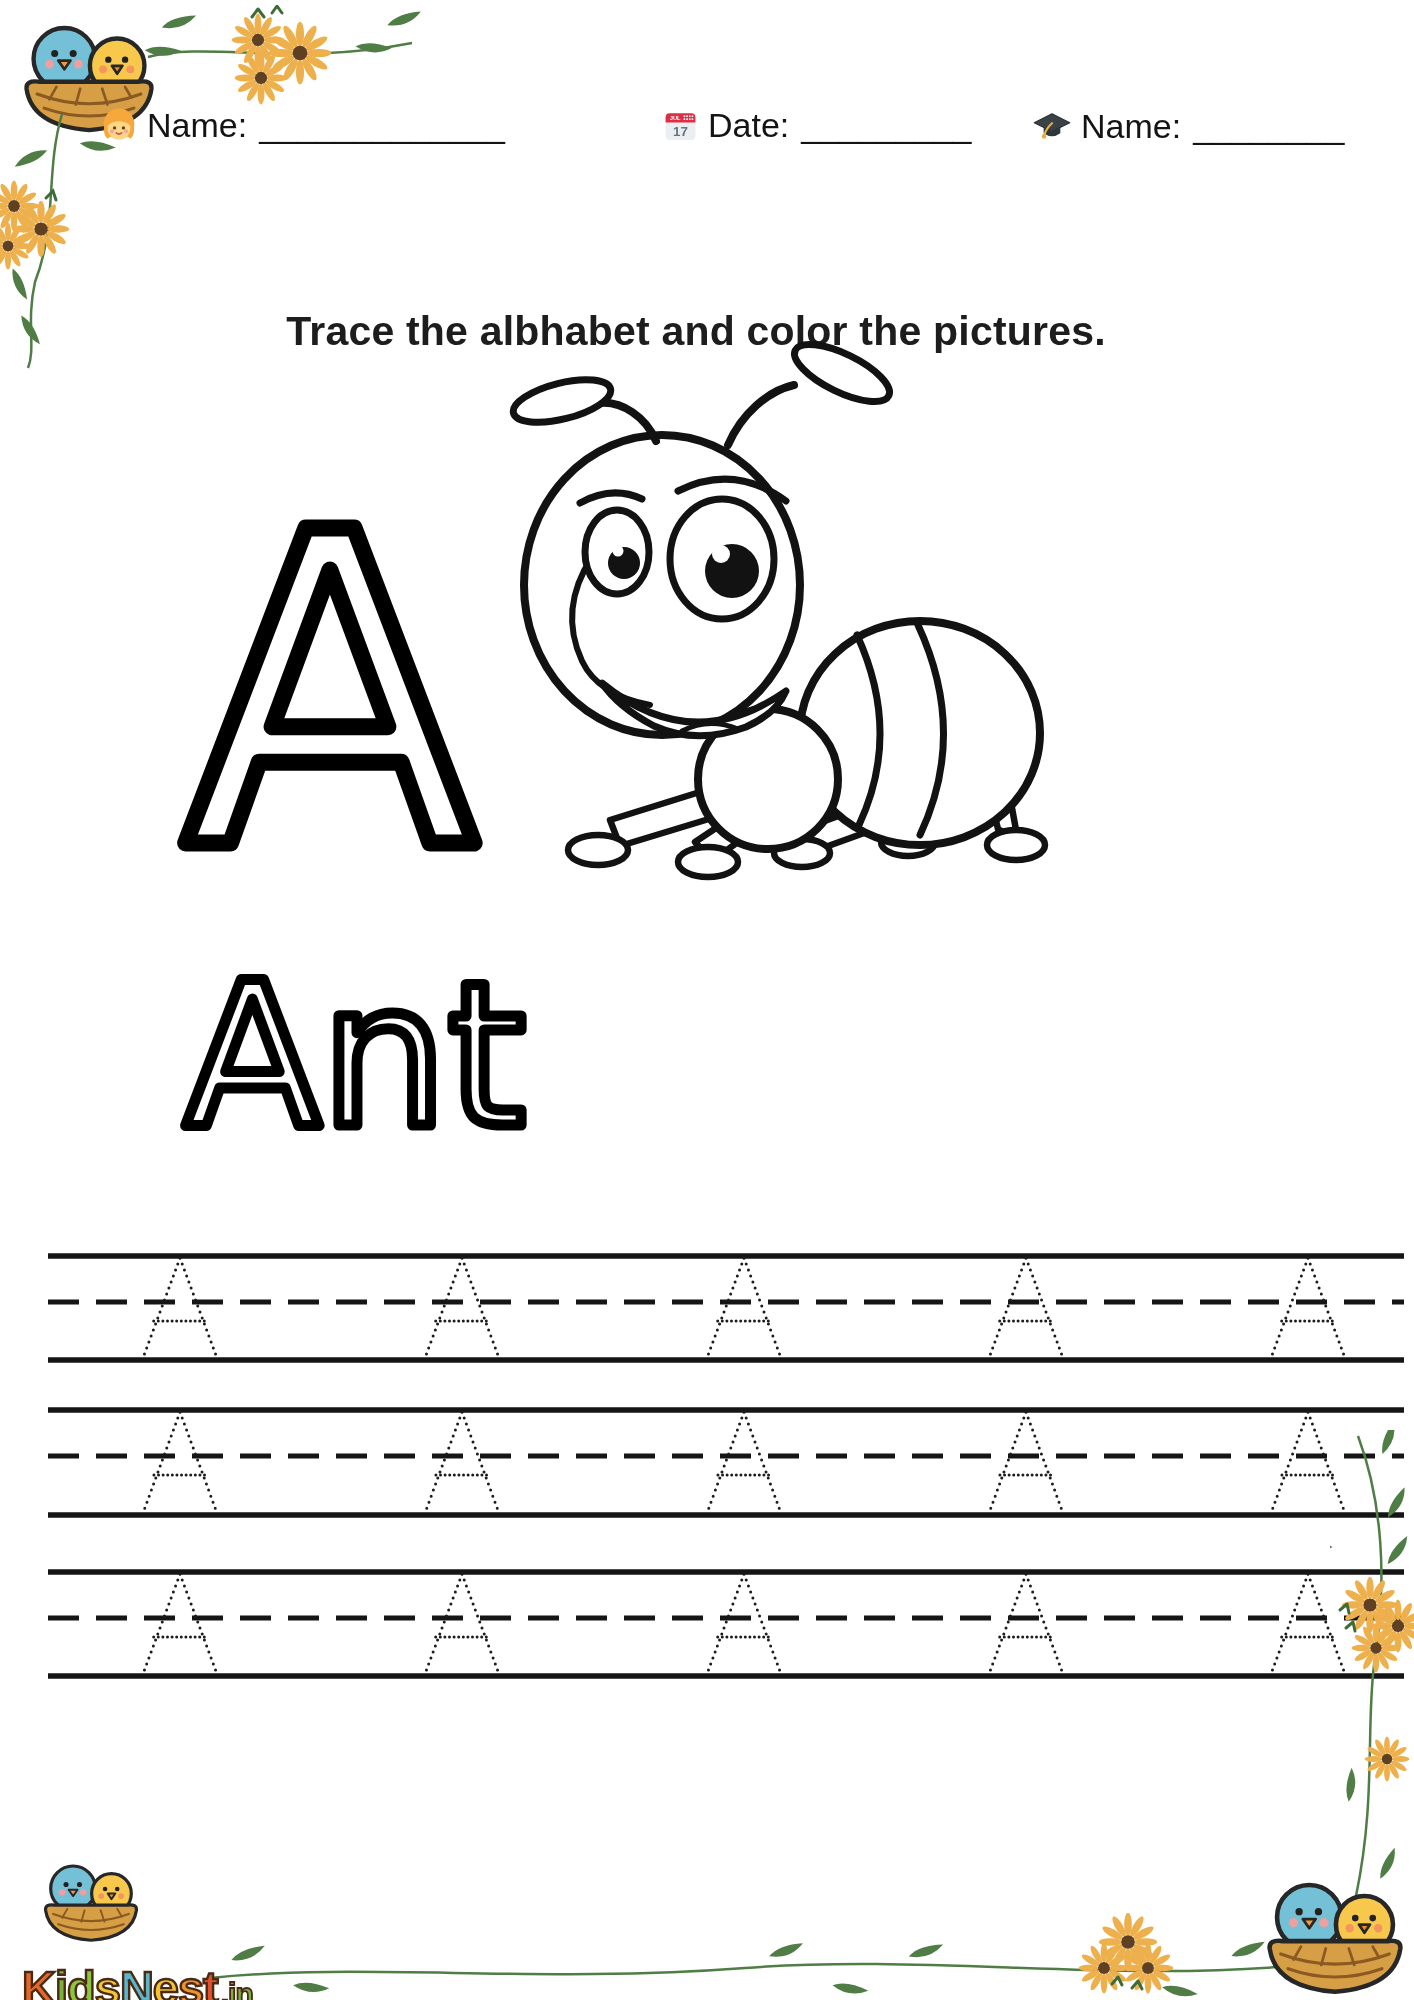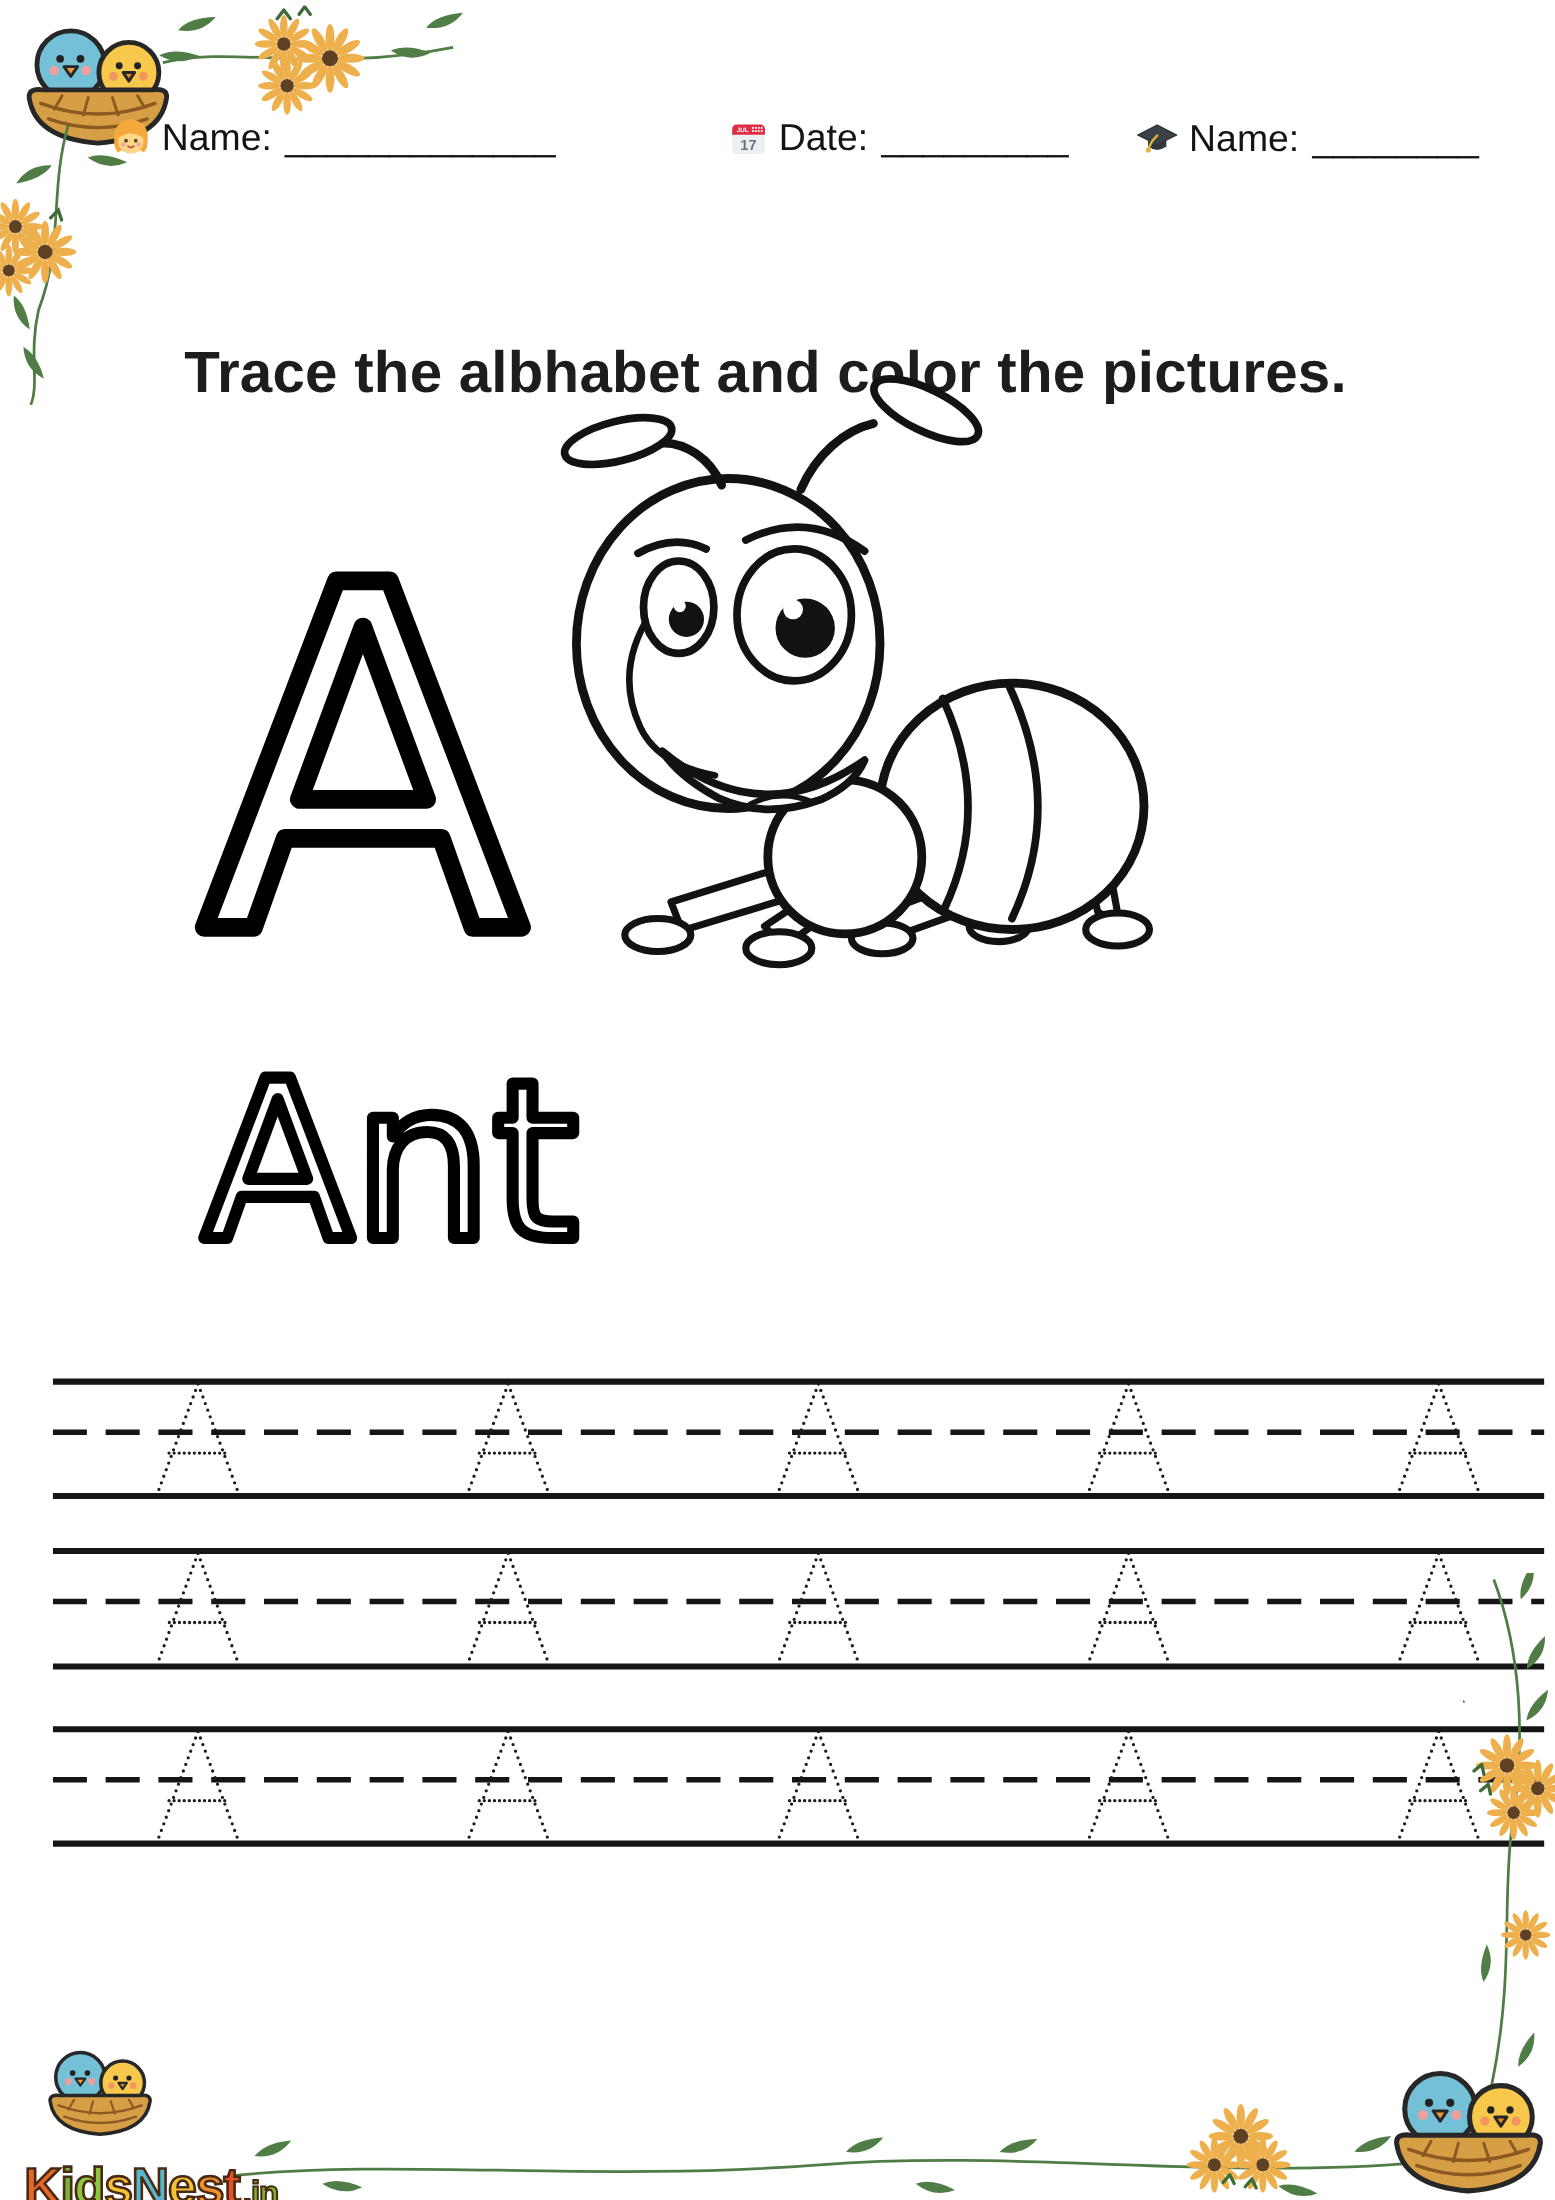--- a/index.html
+++ b/index.html
@@ -4,21 +4,21 @@
 <style>
   html,body{margin:0;padding:0;background:#ffffff;}
   .page{position:relative;width:1414px;height:2000px;background:#fff;overflow:hidden;
         font-family:"Liberation Sans",sans-serif;padding-left:40px;}
   
   .field{position:absolute;display:flex;align-items:center;gap:9px;
          font-size:34px;color:#141414;white-space:nowrap;}
   .field .blank{margin-left:3px;letter-spacing:0;}
   
   .instruction{position:absolute;top:308px;left:0;width:1392px;text-align:center;
-               font-size:53px;font-weight:600;color:#1d1d1d;letter-spacing:.2px;}
+               font-size:41px;font-weight:600;color:#1d1d1d;letter-spacing:.2px;}
   
   .outline-svg{position:absolute;}
   .outline-svg text{font-family:"DejaVu Sans",sans-serif;fill:#ffffff;stroke:#000;
                     stroke-linejoin:round;}
   
   .trace-row{position:absolute;left:48px;}
   
   .logo-text{position:absolute;left:22px;top:1936px;font-weight:bold;font-size:47px;
              letter-spacing:-1px;-webkit-text-stroke:2.4px #4A2A12;white-space:nowrap;margin-top:24px;}
   .logo-suffix{font-size:30px;-webkit-text-stroke:1.8px #4A2A12;margin-left:3px;}

